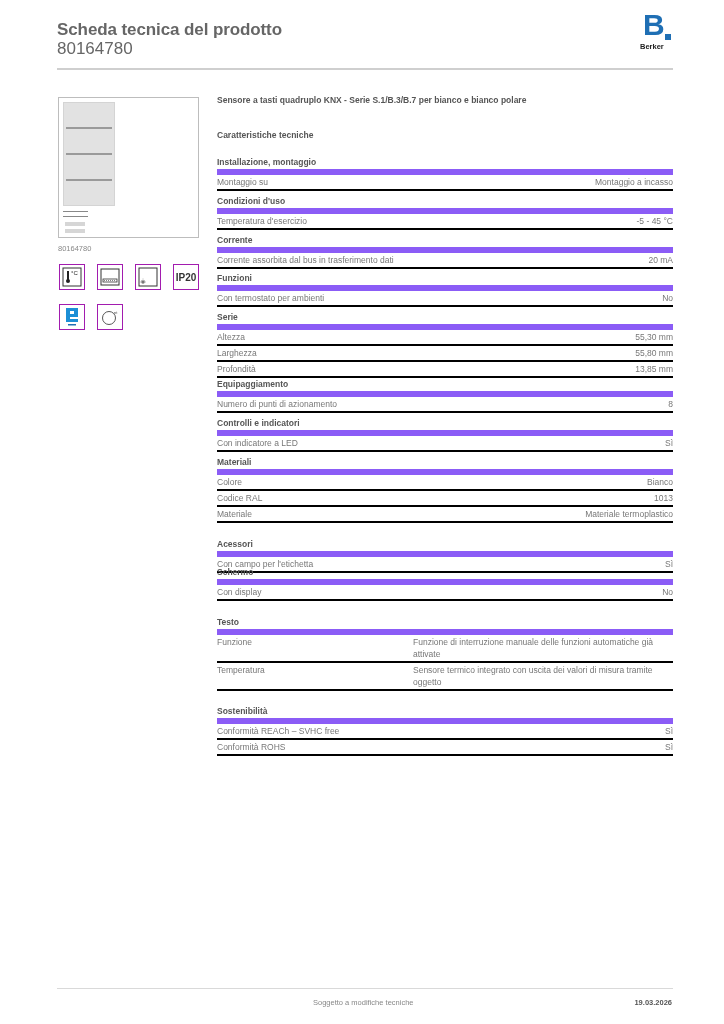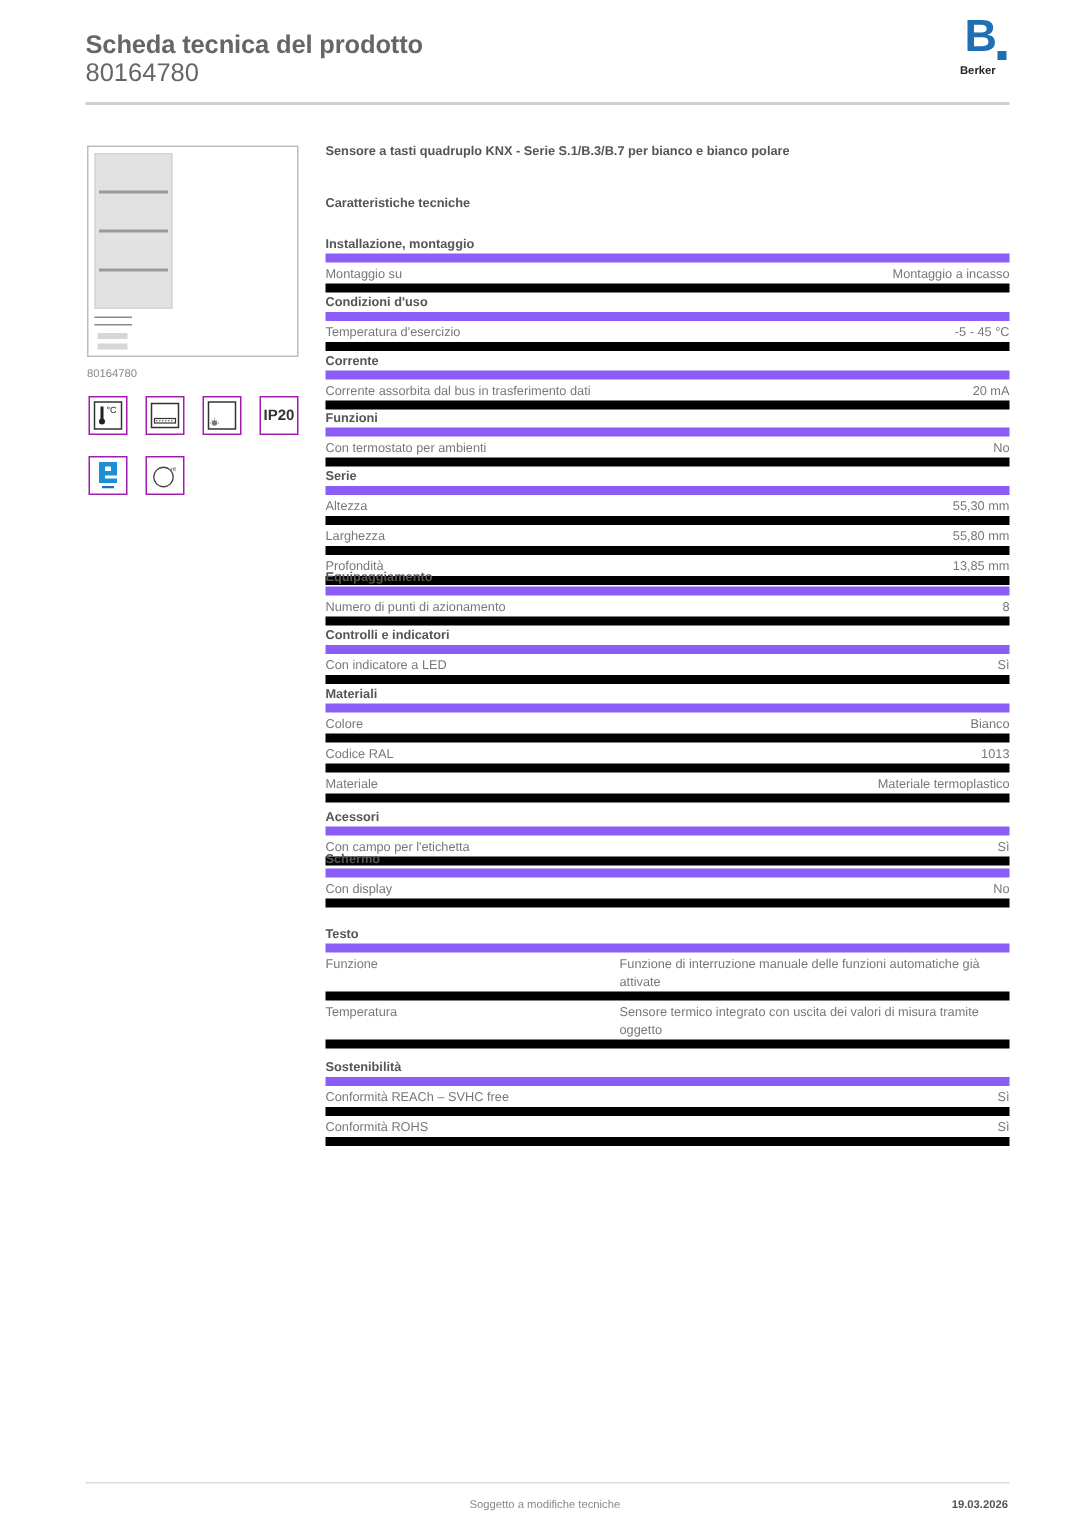--- a/index.html
+++ b/index.html
@@ -19,21 +19,21 @@
   .img-blob { position: absolute; left: 6px; width: 20px; height: 4px; background: #d6d6d6; }
   .img-caption { position: absolute; left: 58px; top: 244px; font-size: 7.5px; color: #888; }
 
   .icon-box { position: absolute; width: 26px; height: 26px; border: 1px solid #a21caf; box-sizing: border-box; background: #fff; display:flex; align-items:center; justify-content:center; }
   .ip20 { font-size: 10px; font-weight: bold; color: #333; }
   .prod-title { position: absolute; left: 217px; top: 95px; font-size: 8.5px; font-weight: bold; color: #555; }
   .char-title { position: absolute; left: 217px; top: 130px; font-size: 8.5px; font-weight: bold; color: #555; }
 
   .section { position: absolute; left: 217px; width: 456px; }
   .sec-head { font-size: 8.5px; font-weight: bold; color: #555; height: 12px; line-height: 12px; border-bottom: 6px solid #8b5cf6; padding-bottom: 1px; }
-  .row { display: flex; justify-content: space-between; font-size: 8.5px; color: #777; border-bottom: 6px solid #000000; padding: 1px 0 1px 0; line-height: 12px; }
+  .row { display: flex; justify-content: space-between; font-size: 8.5px; color: #777; border-bottom: 2px solid #000000; padding: 1px 0 1px 0; line-height: 12px; }
   .row .v { text-align: left; max-width: 260px; }
 
   .footer-rule { position: absolute; left: 57px; top: 988px; width: 616px; height: 1px; background: #d9d9d9; }
   .footer-left { position: absolute; left: 57px; top: 998px; font-size: 7.5px; font-weight: bold; color: #555; margin-top: 42px; }
   .footer-mid { position: absolute; left: 313px; top: 998px; font-size: 7.5px; color: #888; }
   .footer-right { position: absolute; right: 52px; top: 998px; font-size: 7.5px; font-weight: bold; color: #555; }
 </style>
 </head>
 <body>
 

